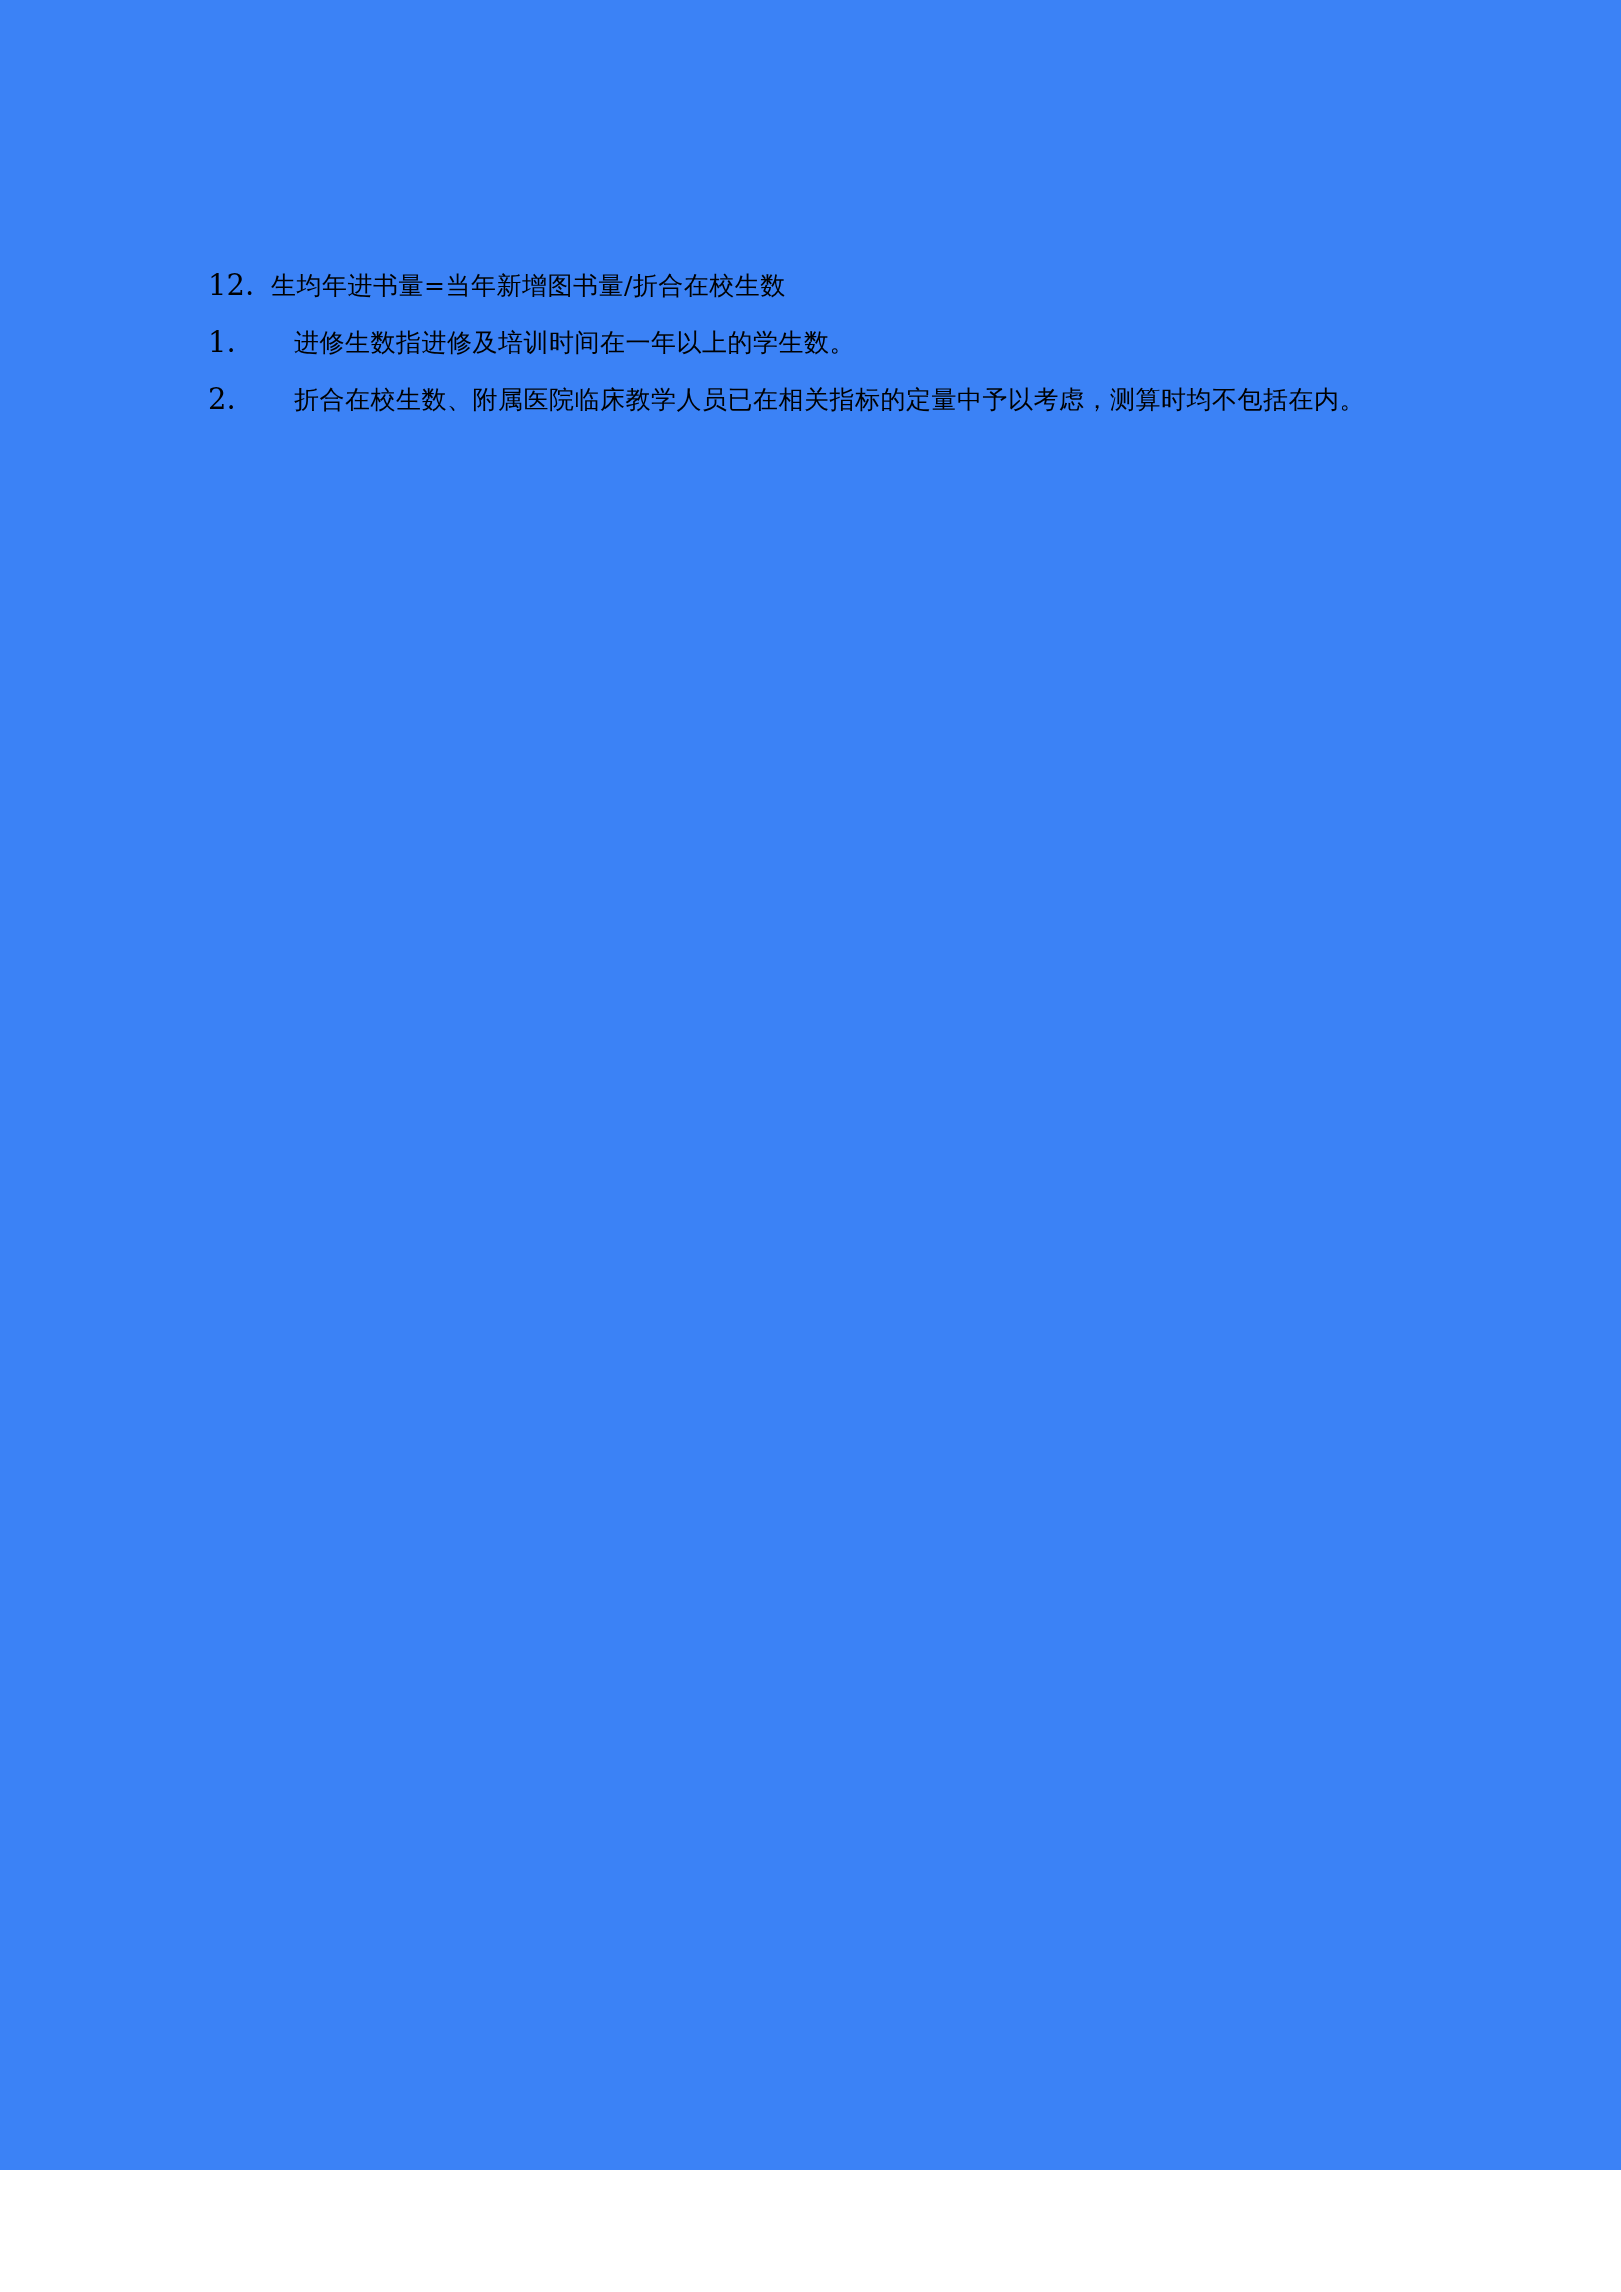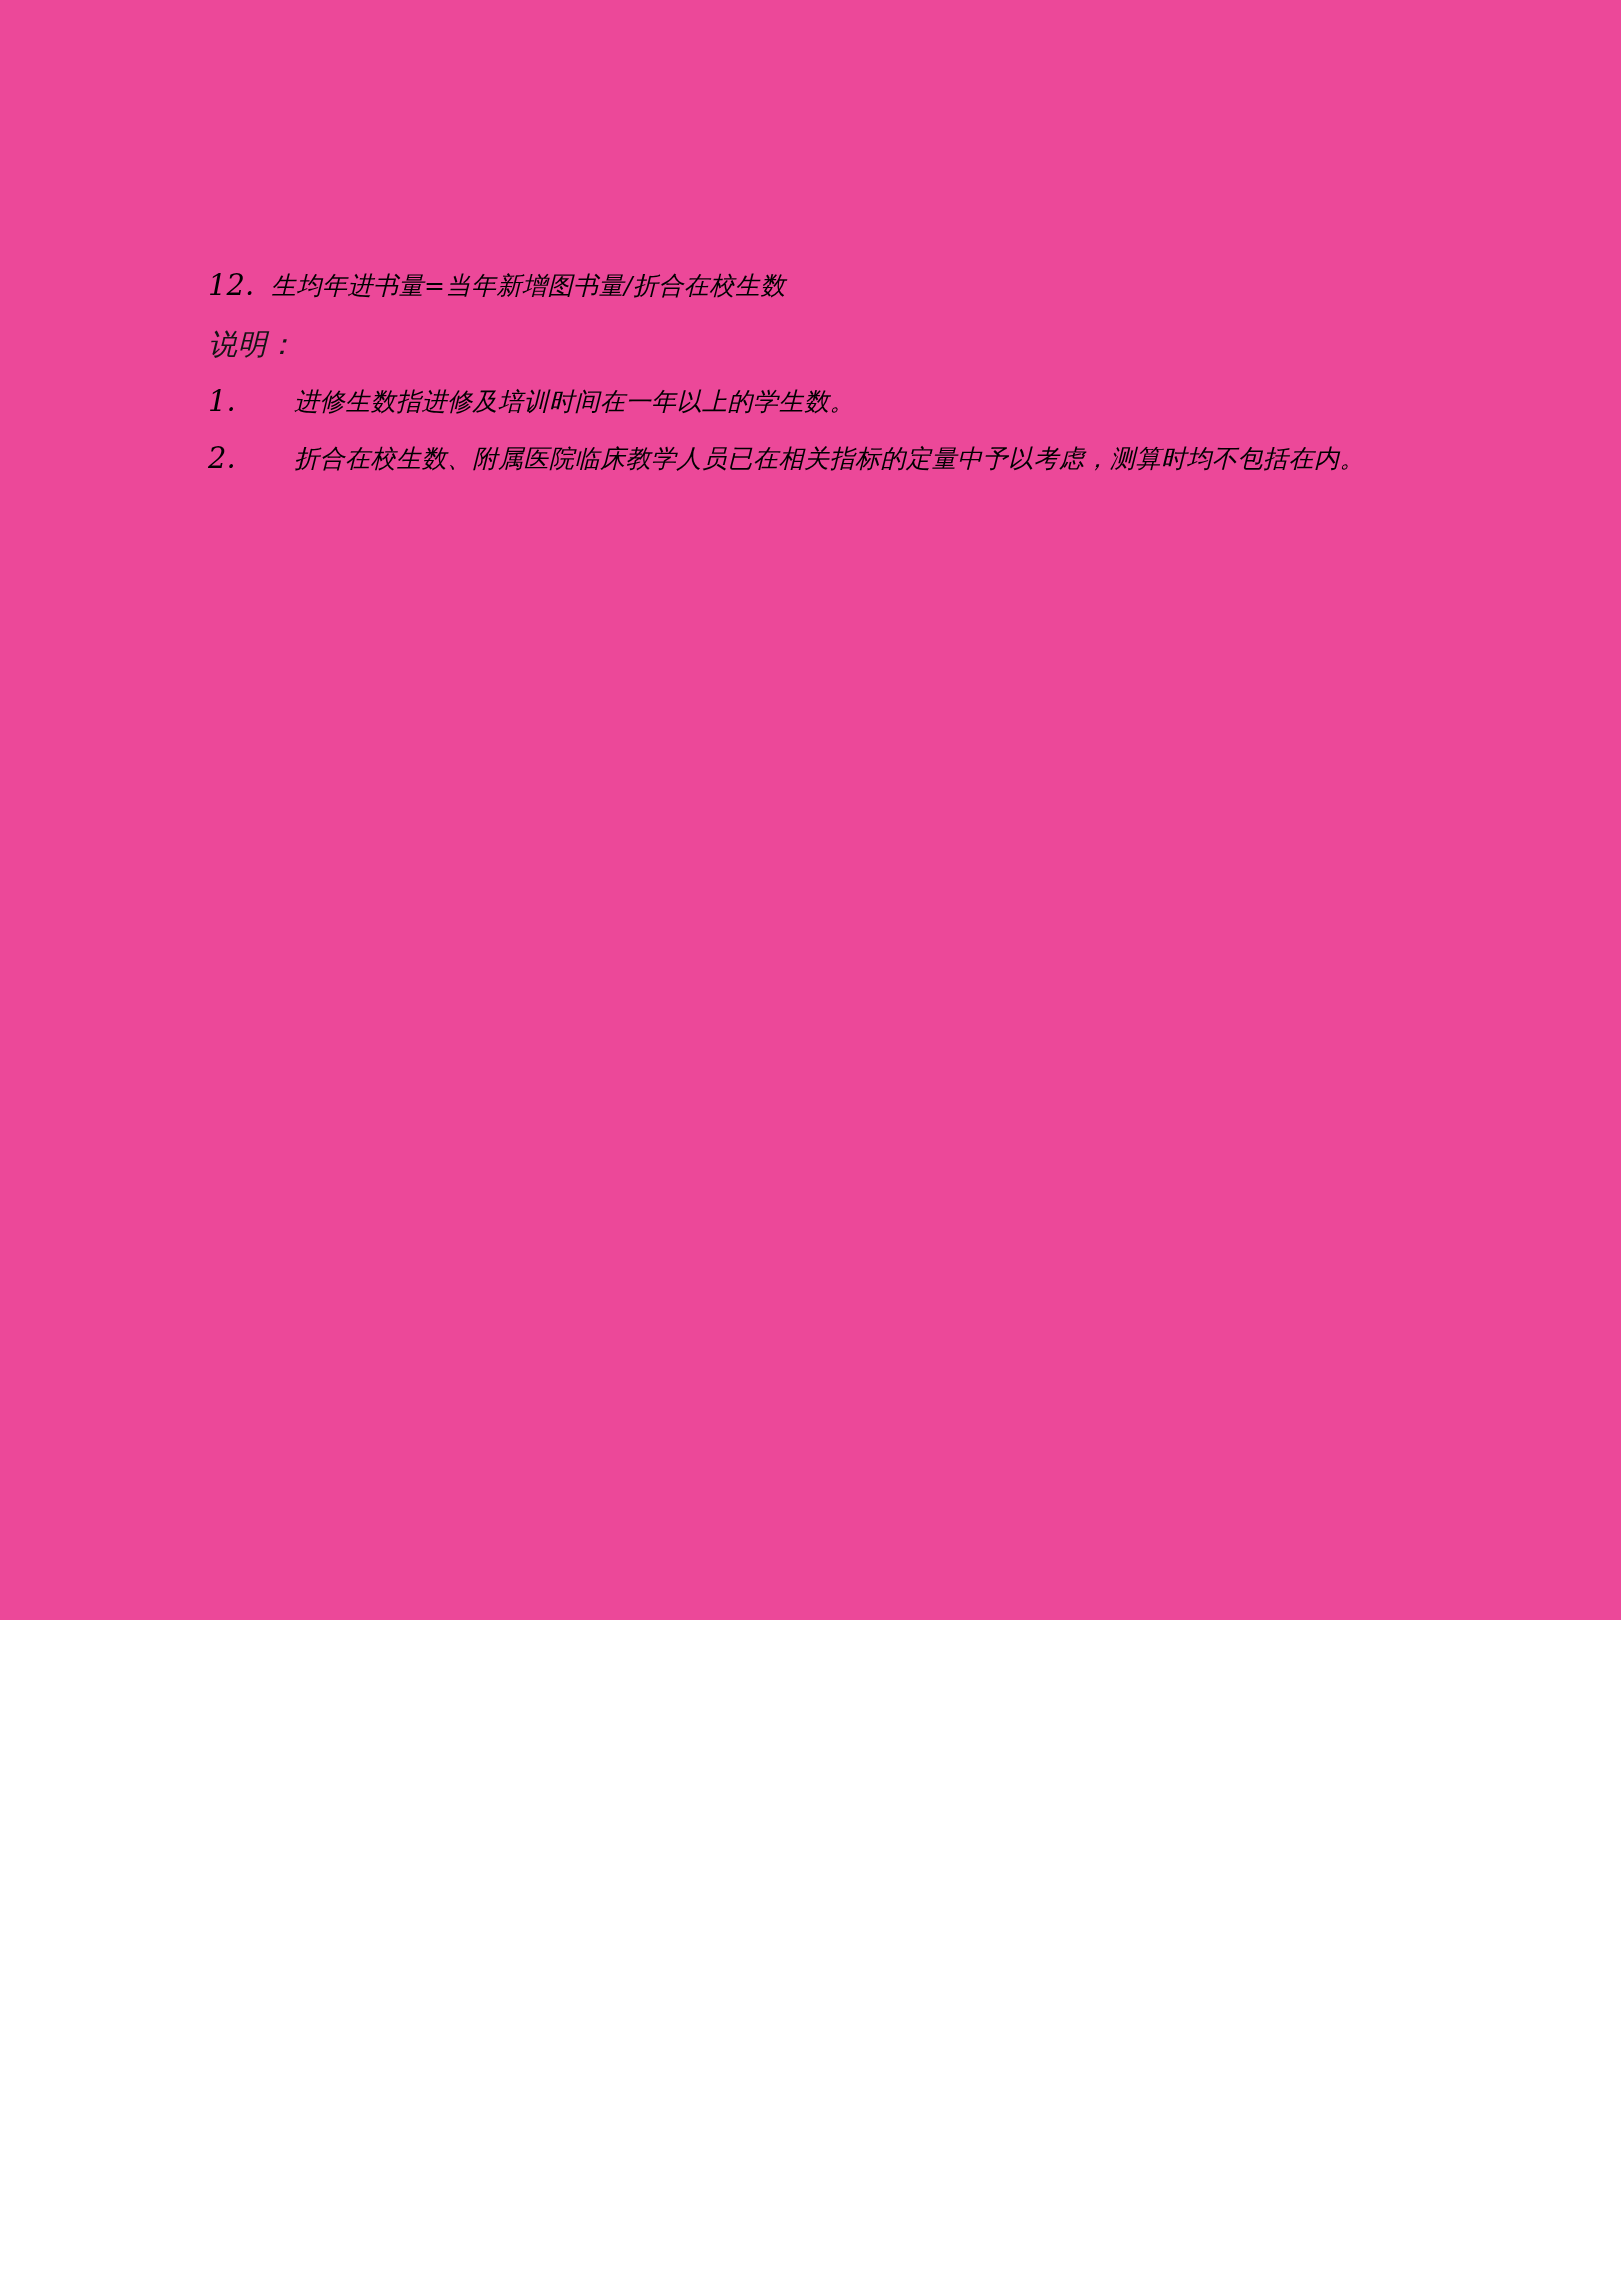--- a/index.html
+++ b/index.html
@@ -14,23 +14,22 @@
     position: relative;
     font-family: "DejaVu Serif", "Liberation Serif", serif;
     color: #000000;
     overflow: hidden;
   }
   .page {
     position: absolute;
     top: 0;
     left: 0;
     width: 1621px;
-    height: 1620px;
-    background: #ec4899;
-    font-style: italic;
+    height: 2170px;
+    background: #3b82f6;
   }
   .content {
     position: absolute;
     left: 208px;
     top: 257px;
     width: 1215px;
   }
   .line {
     font-size: 29px;
     line-height: 57px;
@@ -74,21 +73,20 @@
 <body>
 
 <div class="page">
   <div class="content">
 
     <div class="numbered">
       <span class="num num-12">12.</span>
       <span class="body-text">生均年进书量=当年新增图书量/折合在校生数</span>
     </div>
 
-    <div class="line label-line">说明：</div>
 
     <div class="numbered">
       <span class="num num-item">1.</span>
       <span class="body-text">进修生数指进修及培训时间在一年以上的学生数。</span>
     </div>
 
     <div class="numbered">
       <span class="num num-item">2.</span>
       <span class="body-text item-2-text">折合在校生数、附属医院临床教学人员已在相关指标的定量中予以考虑，测算时均不包括在内。</span>
     </div>

